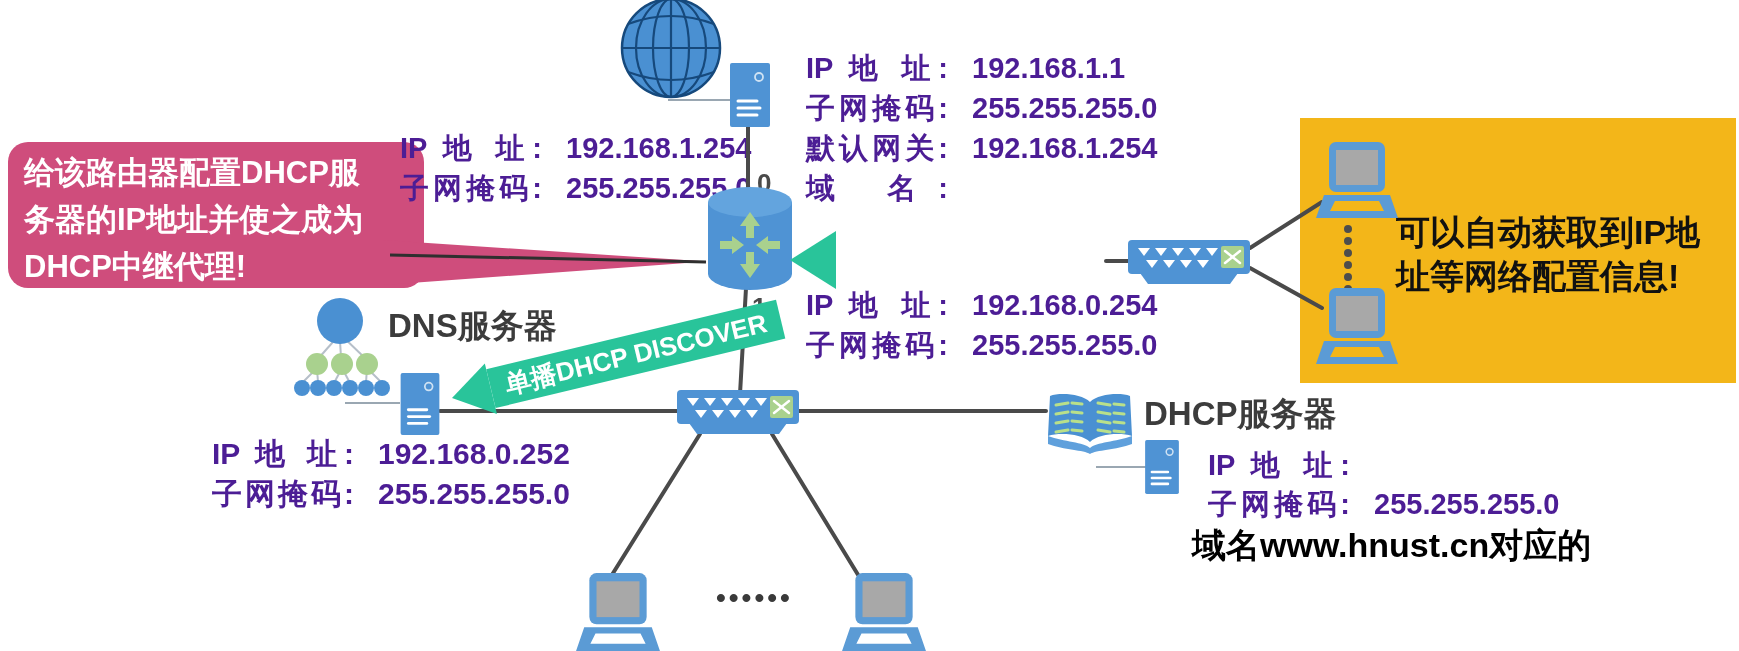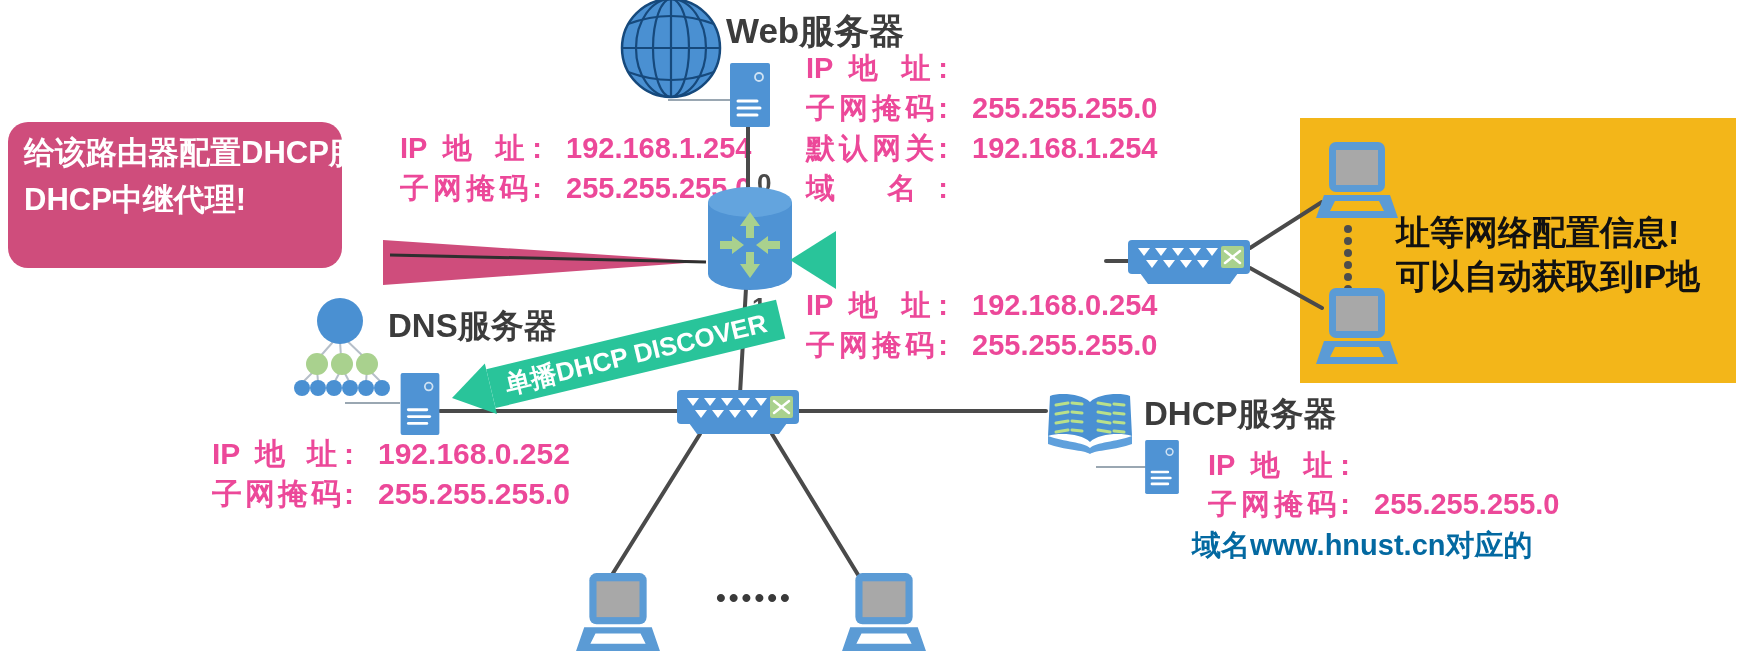--- a/index.html
+++ b/index.html
@@ -1,26 +1,26 @@
 <!DOCTYPE html>
 <html style="--device-blue: #4f93d4; --laptop-blue: #5b9bd5; --arrow-green: #29c49a; --leaf-green: #a9d18e; --callout-pink: #cf4d7c; --highlight-yellow: #f3b619; --text-gray: #4a4a4a;"><head>
 <meta charset="utf-8">
 <style>
   html,body{margin:0;padding:0;background:#fff;}
   .canvas{position:relative;width:1739px;height:651px;background:#fff;overflow:hidden;
           font-family:"Liberation Sans",sans-serif;}
   .abs{position:absolute;}
   .title{position:absolute;font-weight:bold;color:#3c3c3c;white-space:nowrap;}
-  .info{position:absolute;font-weight:bold;color:#ec4899;font-size:29px;line-height:40px;white-space:nowrap;}
+  .info{position:absolute;font-weight:bold;color:#4c1d95;font-size:29px;line-height:40px;white-space:nowrap;}
   .info .row{display:flex;}
   .info .lbl{display:inline-block;width:142px;text-align:justify;text-align-last:justify;}
   .info .val{margin-left:24px;}
-  .note{position:absolute;font-weight:bold;color:#0369a1;font-size:29px;line-height:39px;white-space:nowrap;text-align:center;}
+  .note{position:absolute;font-weight:bold;color:#000000;font-size:34px;line-height:39px;white-space:nowrap;text-align:center;}
   .port{position:absolute;font-weight:bold;color:#4a4a4a;font-size:26px;}
-  .callout{position:absolute;left:8px;top:122px;width:334px;height:146px;
+  .callout{position:absolute;left:8px;top:142px;width:416px;height:146px;
            background:var(--callout-pink,#cf4d7c);border-radius:20px;color:#fff;
            font-weight:bold;font-size:31px;line-height:47px;padding-top:7px;
            box-sizing:border-box;}
   .callout div{padding:0 16px;white-space:nowrap;}
   .pointer{position:absolute;left:383px;top:240px;width:324px;height:45px;
            background:var(--callout-pink,#cf4d7c);
            clip-path:polygon(0 0,100% 48%,0 100%);}
   .ybox{position:absolute;left:1300px;top:118px;width:436px;height:265px;
         background:var(--highlight-yellow,#f3b619);}
   .ybox-text{position:absolute;left:1396px;top:210px;font-weight:bold;color:#111;
@@ -63,54 +63,55 @@
     <g stroke="#9aa7b2" stroke-width="2" fill="none">
       <path d="M668 100 L732 100"></path>
       <path d="M345 403 L400 403"></path>
       <path d="M1096 467 L1146 467"></path>
     </g>
     <path d="M390 255 L706 262" stroke="#2f2f2f" stroke-width="3" fill="none"></path>
   </svg>
 
   <div class="ybox"></div>
   <div class="ybox-text">
+    <div>可以自动获取到IP地</div>
     <div>址等网络配置信息!</div>
-    <div>可以自动获取到IP地</div>
   </div>
 
   <div class="callout">
     <div>给该路由器配置DHCP服</div>
+    <div>务器的IP地址并使之成为</div>
     <div>DHCP中继代理!</div>
   </div>
   <div class="pointer"></div>
 
   <svg class="abs icon" style="left:619px;top:-4px" width="104" height="110" viewBox="0 0 104 110">
     <circle cx="52" cy="52" r="49" fill="#4a90d2" stroke="#16497c" stroke-width="2.5"></circle>
     <g fill="none" stroke="#16497c" stroke-width="2.2">
       <ellipse cx="52" cy="52" rx="18" ry="49"></ellipse>
       <ellipse cx="52" cy="52" rx="35" ry="49"></ellipse>
       <line x1="52" y1="3" x2="52" y2="101"></line>
       <line x1="3" y1="52" x2="101" y2="52"></line>
       <path d="M9 28 Q52 12 95 28"></path>
       <path d="M9 76 Q52 92 95 76"></path>
     </g>
   </svg>
-  <div class="title" style="left:726px;top:8px;font-size:35px">Web服务器</div>
   <svg class="abs icon" style="left:730px;top:63px" width="40" height="64" viewBox="0 0 40 64">
     <rect x="0" y="0" width="40" height="64" rx="2" fill="#4f93d4"></rect>
     <circle cx="29" cy="14" r="4" fill="none" stroke="#cfe2f3" stroke-width="1.8"></circle>
     <g stroke="#fff" stroke-width="3" stroke-linecap="round">
       <line x1="8" y1="38" x2="27" y2="38"></line>
         <line x1="8" y1="45" x2="30" y2="45"></line>
         <line x1="8" y1="52" x2="27" y2="52"></line>
     </g>
   </svg>
   <div class="info" style="left:806px;top:48px">
     <div class="row">
       <span class="lbl">IP 地 址:</span>
+      <span class="val">192.168.1.1</span>
       </div>
     <div class="row">
       <span class="lbl">子网掩码:</span>
       <span class="val">255.255.255.0</span>
       </div>
     <div class="row">
       <span class="lbl">默认网关:</span>
       <span class="val">192.168.1.254</span>
       </div>
     <div class="row">

